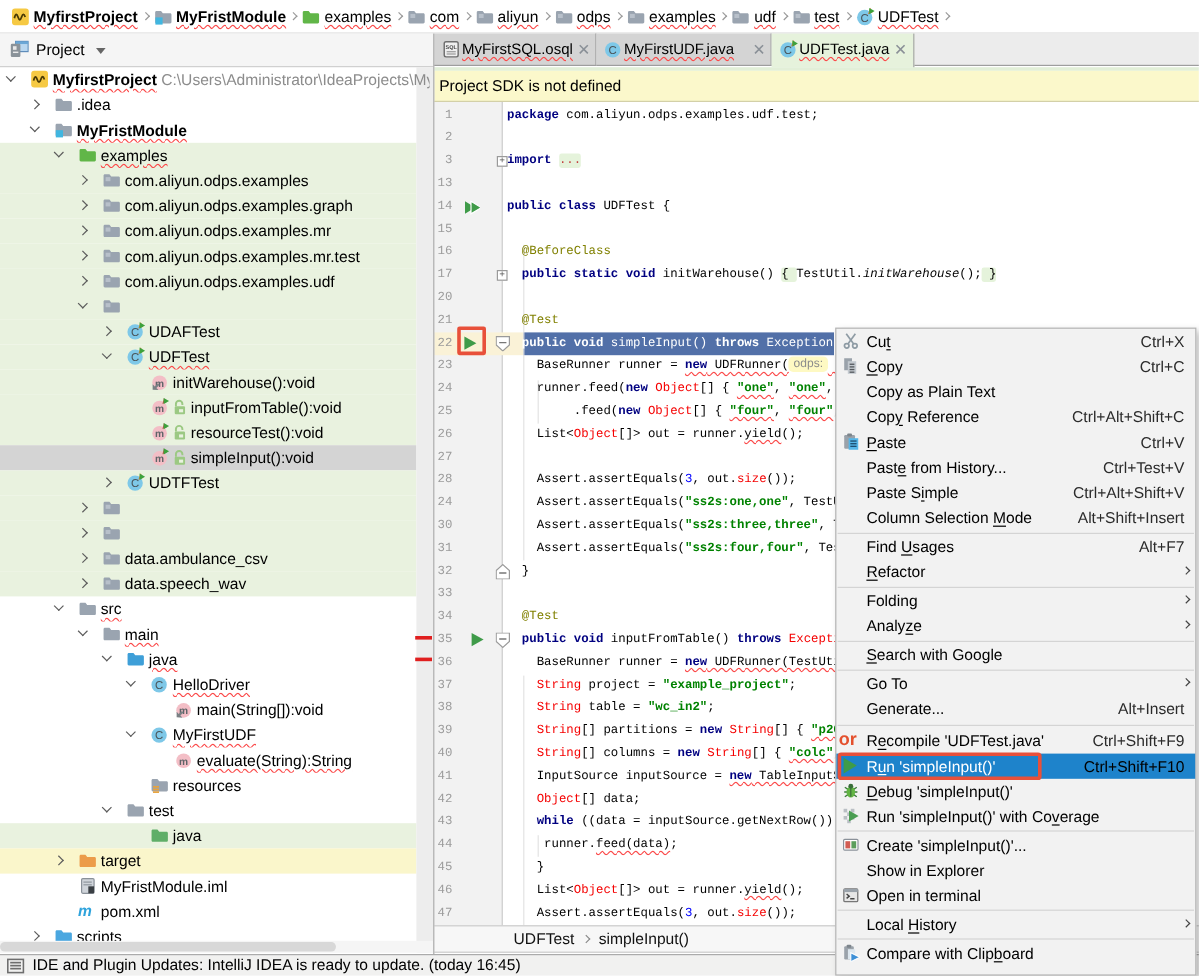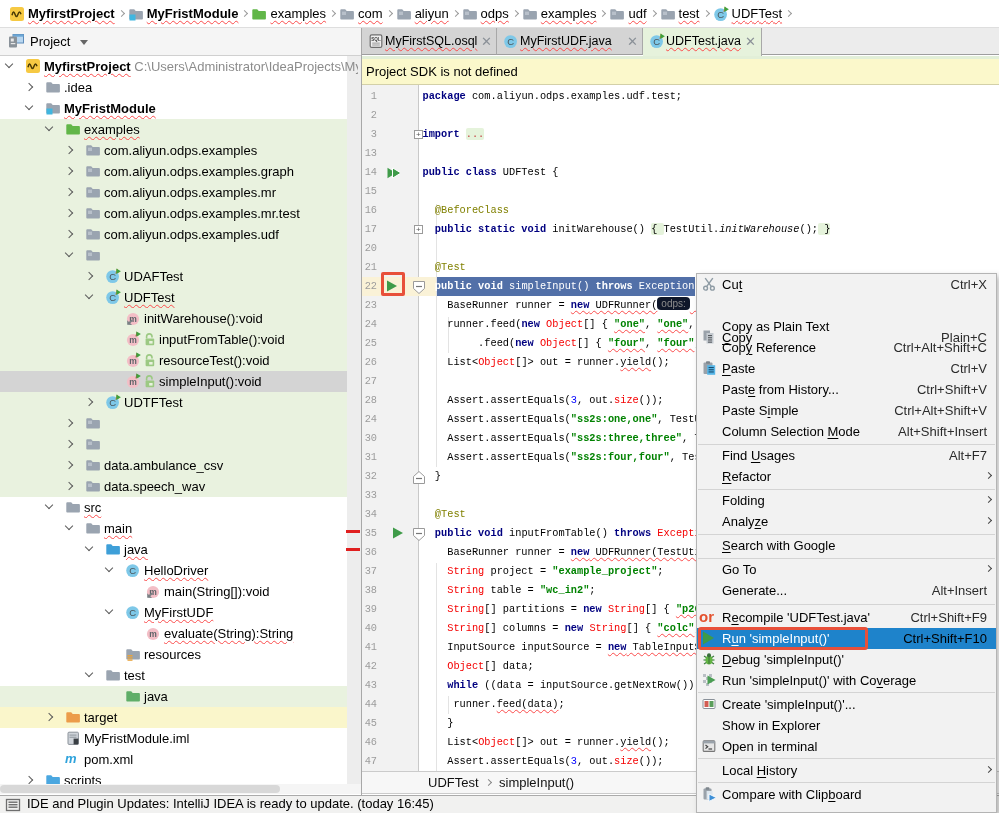--- a/index.html
+++ b/index.html
@@ -11,21 +11,21 @@
 .trow .ic{position:absolute;top:2px}
 .trow .cv{position:absolute;top:7px}
 .trow .tx{position:absolute;top:0}
 .cl{position:absolute;left:422.5px;height:19px;line-height:19px;font-family:"Liberation Mono",monospace;font-size:10.3px;white-space:pre;color:#000}
 .k{color:#000080;font-weight:bold}
 .r{color:#f50000}
 .s{color:#008200;font-weight:bold}
 .a{color:#808000}
 .nm{color:#0000ff}
 .gut{position:absolute;left:362px;width:15px;height:19px;line-height:19px;font-family:"Liberation Mono",monospace;font-size:10.3px;color:#9c9c9c;text-align:right}
-.chip{display:inline-block;background:#0f172a;border-radius:4px;color:#8c8c8c;font-family:"Liberation Sans";font-size:10px;line-height:13px;padding:0 4px;vertical-align:1px}
+.chip{display:inline-block;background:#fef9c3;border-radius:4px;color:#8c8c8c;font-family:"Liberation Sans";font-size:10px;line-height:13px;padding:0 4px;vertical-align:1px}
 .chipg{background:#e5f3db;border-radius:2px}
 .mi{position:absolute;left:697px;width:299px;height:21px;line-height:21px;font-size:13px;color:#000;white-space:nowrap}
 .mi .lab{position:absolute;left:25px;top:0}
 .mi .sc{position:absolute;right:9px;top:0;color:#2b2b2b}
 .mi .mic{position:absolute;left:4px;top:2px}
 .mi .sub{position:absolute;right:5px;top:7px;width:5px;height:5px;border-right:1.4px solid #444;border-bottom:1.4px solid #444;transform:rotate(-45deg)}
 .msep{position:absolute;left:698px;width:297px;height:1px;background:#d4d4d4}
 u{text-decoration:underline;text-underline-offset:2px;text-decoration-thickness:1px}
 </style></head><body>
 
@@ -733,35 +733,35 @@
           <path d="M11.8 2.2 L5.6 10.6"></path>
           <path d="M4.2 2.2 L10.4 10.6"></path>
           <circle cx="4.6" cy="12.2" r="1.9"></circle>
           <circle cx="11.4" cy="12.2" r="1.9"></circle>
         </g>
       </svg>
     </span>
     <span class="lab">Cu<u>t</u></span>
     <span class="sc">Ctrl+X</span>
   </div>
-<div class="mi" style="top:295px;margin-top:32px;">
+<div class="mi" style="top:295px;">
     <span class="mic" style="display:flex">
       <svg width="16" height="16" viewBox="0 0 16 16" style="">
         <path d="M2.5 1.5 h6.5 v10 h-6.5 z" fill="#9aa2aa"></path>
         <rect x="5.5" y="4" width="7" height="10.5" fill="#c3c9cf"></rect>
         <g fill="#55595e">
           <rect x="7" y="6" width="4" height="1.1"></rect>
           <rect x="7" y="8.2" width="4" height="1.1"></rect>
           <rect x="7" y="10.4" width="4" height="1.1"></rect>
           <rect x="7" y="12.6" width="4" height="1.1"></rect>
         </g>
       </svg>
     </span>
     <span class="lab"><u>C</u>opy</span>
-    <span class="sc">Plain+C</span>
+    <span class="sc">Ctrl+C</span>
   </div>
 <div class="mi" style="top:316px;">
     <span class="lab">Copy as Plain Text</span>
   </div>
 <div class="mi" style="top:337px;">
     <span class="lab">Cop<u>y</u> Reference</span>
     <span class="sc">Ctrl+Alt+Shift+C</span>
   </div>
 <div class="mi" style="top:358px;">
     <span class="mic" style="display:flex">
@@ -774,21 +774,21 @@
           <rect x="7.6" y="9.2" width="5.2" height="1.1"></rect>
           <rect x="7.6" y="11.4" width="5.2" height="1.1"></rect>
         </g>
       </svg>
     </span>
     <span class="lab"><u>P</u>aste</span>
     <span class="sc">Ctrl+V</span>
   </div>
 <div class="mi" style="top:379px;">
     <span class="lab">Past<u>e</u> from History...</span>
-    <span class="sc">Ctrl+Shift+V</span>
+    <span class="sc">Ctrl+Test+V</span>
   </div>
 <div class="mi" style="top:400px;">
     <span class="lab">Paste S<u>i</u>mple</span>
     <span class="sc">Ctrl+Alt+Shift+V</span>
   </div>
 <div class="mi" style="top:421px;">
     <span class="lab">Column Selection <u>M</u>ode</span>
     <span class="sc">Alt+Shift+Insert</span>
   </div>
 <div class="msep" style="top:443.5px"></div>

